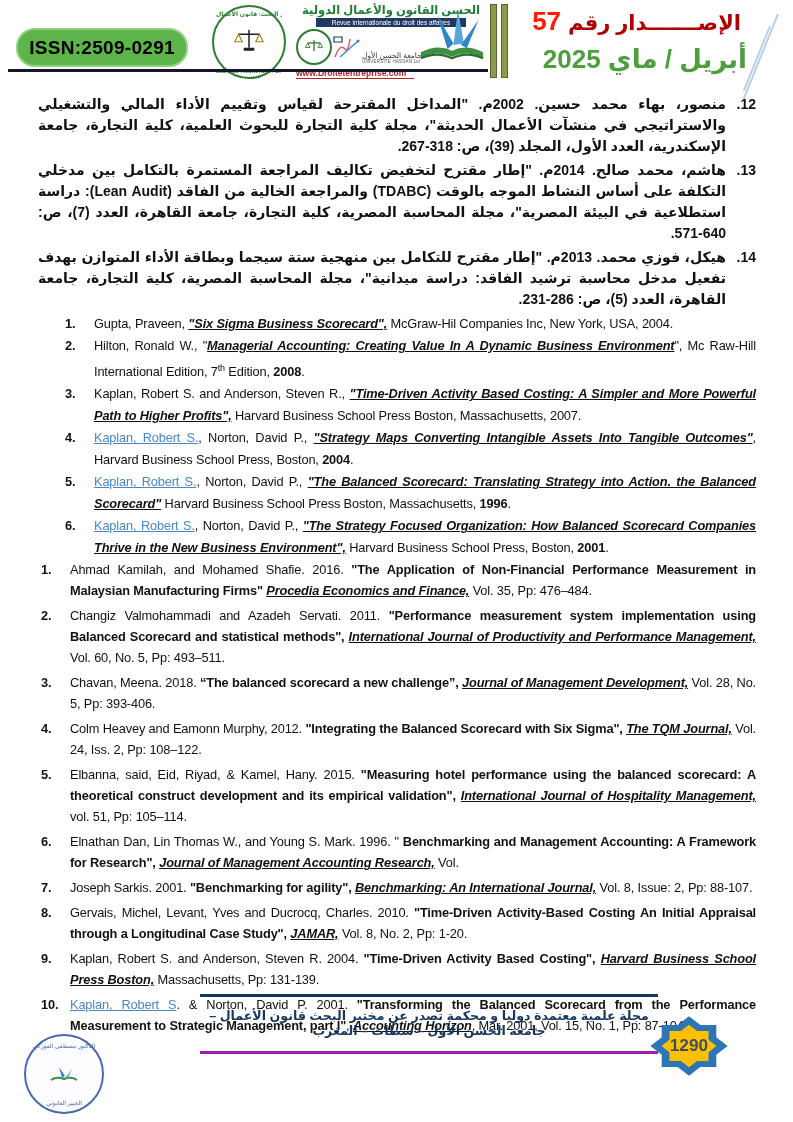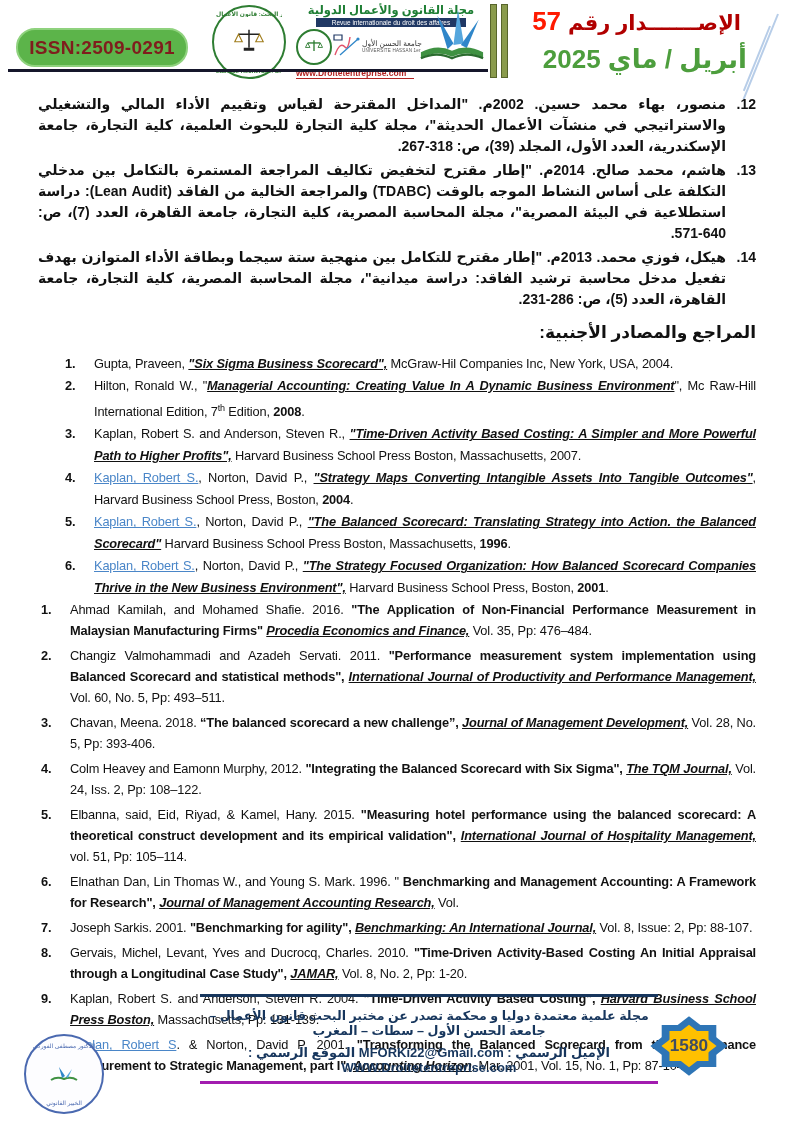--- a/index.html
+++ b/index.html
@@ -2,30 +2,30 @@
 <html lang="ar"><head>
 <meta charset="utf-8">
 <style>
   html,body{margin:0;padding:0;}
   body{width:793px;height:1122px;position:relative;background:#ffffff;
        font-family:"Liberation Sans","DejaVu Sans",sans-serif;color:#111;overflow:hidden;}
   .page{position:absolute;inset:0;}
 
   
   .issn{position:absolute;left:16px;top:28px;width:168px;height:35px;background:#5cb44a;
-        border:2px solid #8fd27e;border-radius:19px;color:#7f1d1d;font-weight:700;font-size:19px;
+        border:2px solid #8fd27e;border-radius:19px;color:#000000;font-weight:700;font-size:19px;
         display:flex;align-items:center;justify-content:center;letter-spacing:.3px;}
   .seal{position:absolute;left:212px;top:5px;width:74px;height:74px;border-radius:50%;
         border:2px solid #2e7d32;display:flex;flex-direction:column;align-items:center;
         justify-content:space-between;padding:3px 2px;box-sizing:border-box;background:#fff;}
   .seal .arc{font-size:6px;color:#2e7d32;font-weight:700;white-space:nowrap;overflow:hidden;max-width:66px;}
   .jlogo{position:absolute;left:296px;top:3px;width:190px;height:80px;}
   .jl-title{direction:rtl;text-align:center;color:#1e7e34;font-weight:700;font-size:11.5px;}
   .jl-bar{background:#203864;color:#fff;font-size:6.5px;text-align:center;width:150px;margin:1px auto 2px;padding:1px 0;}
-  .jl-mid{display:flex;align-items:center;gap:0;}
+  .jl-mid{display:flex;align-items:flex-end;gap:0;}
   .mini-seal{width:32px;height:32px;border-radius:50%;border:2px solid #2e7d32;display:flex;
              align-items:center;justify-content:center;background:#fff;}
   .univ{display:flex;flex-direction:column;line-height:1.1;}
   .univ .ar{font-size:7.5px;color:#333;direction:rtl;}
   .univ .fr{font-size:4.5px;color:#555;letter-spacing:.2px;}
   .jl-web{color:#b22222;font-weight:700;font-size:8.5px;margin-top:3px;border-bottom:1px solid #b22222;width:118px;}
   .bookart{position:absolute;left:415px;top:6px;}
   .vbars{position:absolute;left:490px;top:4px;height:74px;display:flex;gap:4px;}
   .vbars i{width:5px;background:#8a9b4d;border:1px solid #57652c;display:block;}
   .hrule{position:absolute;left:8px;top:69px;width:480px;height:3px;background:#15162b;}
@@ -89,21 +89,21 @@
           <line x1="6" y1="8" x2="34" y2="8" stroke="#222" stroke-width="2"></line>
           <path d="M6 8 L1 18 H11 Z" fill="none" stroke="#a07d1c" stroke-width="1.5"></path>
           <path d="M34 8 L29 18 H39 Z" fill="none" stroke="#a07d1c" stroke-width="1.5"></path>
           <rect x="13" y="26" width="14" height="4" fill="#222"></rect>
         </svg>
       </span>
       <span class="arc">Labo de Recherche: Droit des Affaires</span>
     </div>
 
     <div class="jlogo">
-      <div class="jl-title">مجلة القانون والأعمال الدولية</div>
+      <div class="jl-title">الحسن القانون والأعمال الدولية</div>
       <div class="jl-bar">Revue internationale du droit des affaires</div>
       <div class="jl-mid">
         <span class="mini-seal">
           <svg width="18" height="16" viewBox="0 0 40 34">
             <line x1="20" y1="2" x2="20" y2="26" stroke="#2e7d32" stroke-width="3"></line>
             <line x1="6" y1="8" x2="34" y2="8" stroke="#2e7d32" stroke-width="3"></line>
             <path d="M6 8 L1 18 H11 Z" fill="none" stroke="#2e7d32" stroke-width="2"></path>
             <path d="M34 8 L29 18 H39 Z" fill="none" stroke="#2e7d32" stroke-width="2"></path>
           </svg>
         </span>
@@ -157,21 +157,20 @@
         <div class="ar-row">
           <span class="ar-num">13.</span>
           <span class="ar-body"><span class="seg-plain">هاشم، محمد صالح. 2014م. "إطار مقترح لتخفيض تكاليف المراجعة المستمرة بالتكامل بين مدخلي التكلفة على أساس النشاط الموجه بالوقت (TDABC) والمراجعة الخالية من الفاقد (Lean Audit): دراسة استطلاعية في البيئة المصرية"، مجلة المحاسبة المصرية، كلية التجارة، جامعة القاهرة، العدد (7)، ص: 640-571.</span></span>
         </div>
         <div class="ar-row">
           <span class="ar-num">14.</span>
           <span class="ar-body"><span class="seg-plain">هيكل، فوزي محمد. 2013م. "إطار مقترح للتكامل بين منهجية ستة سيجما وبطاقة الأداء المتوازن بهدف تفعيل مدخل محاسبة ترشيد الفاقد: دراسة ميدانية"، مجلة المحاسبة المصرية، كلية التجارة، جامعة القاهرة، العدد (5)، ص: 286-231.</span></span>
         </div>
       </div>
 
-    <h2 class="foreign">المراجع والمصادر الأجنبية:</h2>
 
     <div class="en" id="books-list">
         <div class="book-row">
           <span class="num">1.</span>
           <span class="ref-body"><span class="seg-plain">Gupta, Praveen, </span><span class="seg-title">"Six Sigma Business Scorecard",</span><span class="seg-plain"> McGraw-Hil Companies Inc, New York, USA, 2004.</span></span>
         </div>
         <div class="book-row">
           <span class="num">2.</span>
           <span class="ref-body"><span class="seg-plain">Hilton, Ronald W., "</span><span class="seg-title">Managerial Accounting: Creating Value In A Dynamic Business Environment</span><span class="seg-plain">", Mc Raw-Hill International Edition, 7</span><span class="seg-sup">th</span><span class="seg-plain"> Edition, </span><span class="seg-bold">2008</span><span class="seg-plain">.</span></span>
         </div>
@@ -245,26 +244,25 @@
           <path d="M2 16 Q8 12 15 15 Q22 12 28 16" fill="none" stroke="#3f9142" stroke-width="2"></path>
           <path d="M13 14 L10 3 L16 12 Z" fill="#2f86c9"></path>
           <path d="M17 13 L23 5 L19 14 Z" fill="#55a6dd"></path>
         </svg>
       </span>
       <span>الخبير القانوني</span>
     </div>
 
     <div class="footer-box">
       <div class="l1">مجلة علمية معتمدة  دوليا و محكمة تصدر عن مختبر البحث قانون الأعمال – جامعة الحسن الأول – سطات – المغرب</div>
-      <div class="l2">الإميل الرسمي :  MFORKi22@Gmail.com الموقع الرسمي : WWW.Droitetentreprise.com</div>
     </div>
 
     <div class="badge">
       <div class="sq"></div>
       <div class="sq r45"></div>
       <div class="gold"></div>
       <div class="gold r45"></div>
       <div class="numwrap">
-          <span class="pnum">1580</span>
+          <span class="pnum">1290</span>
         </div>
     </div>
   </footer>
 </div>
 
 </body></html>

